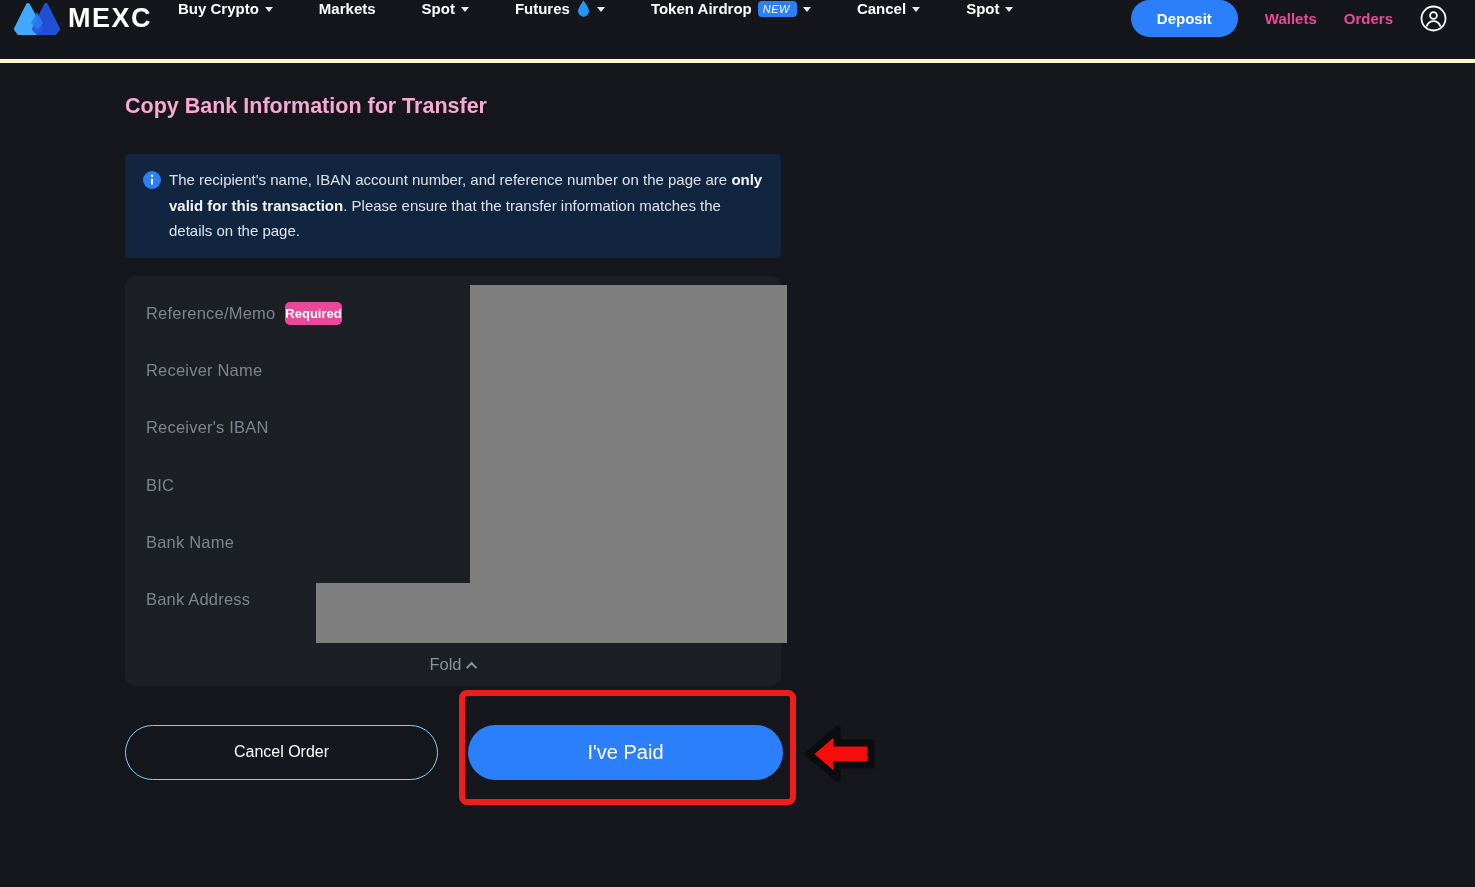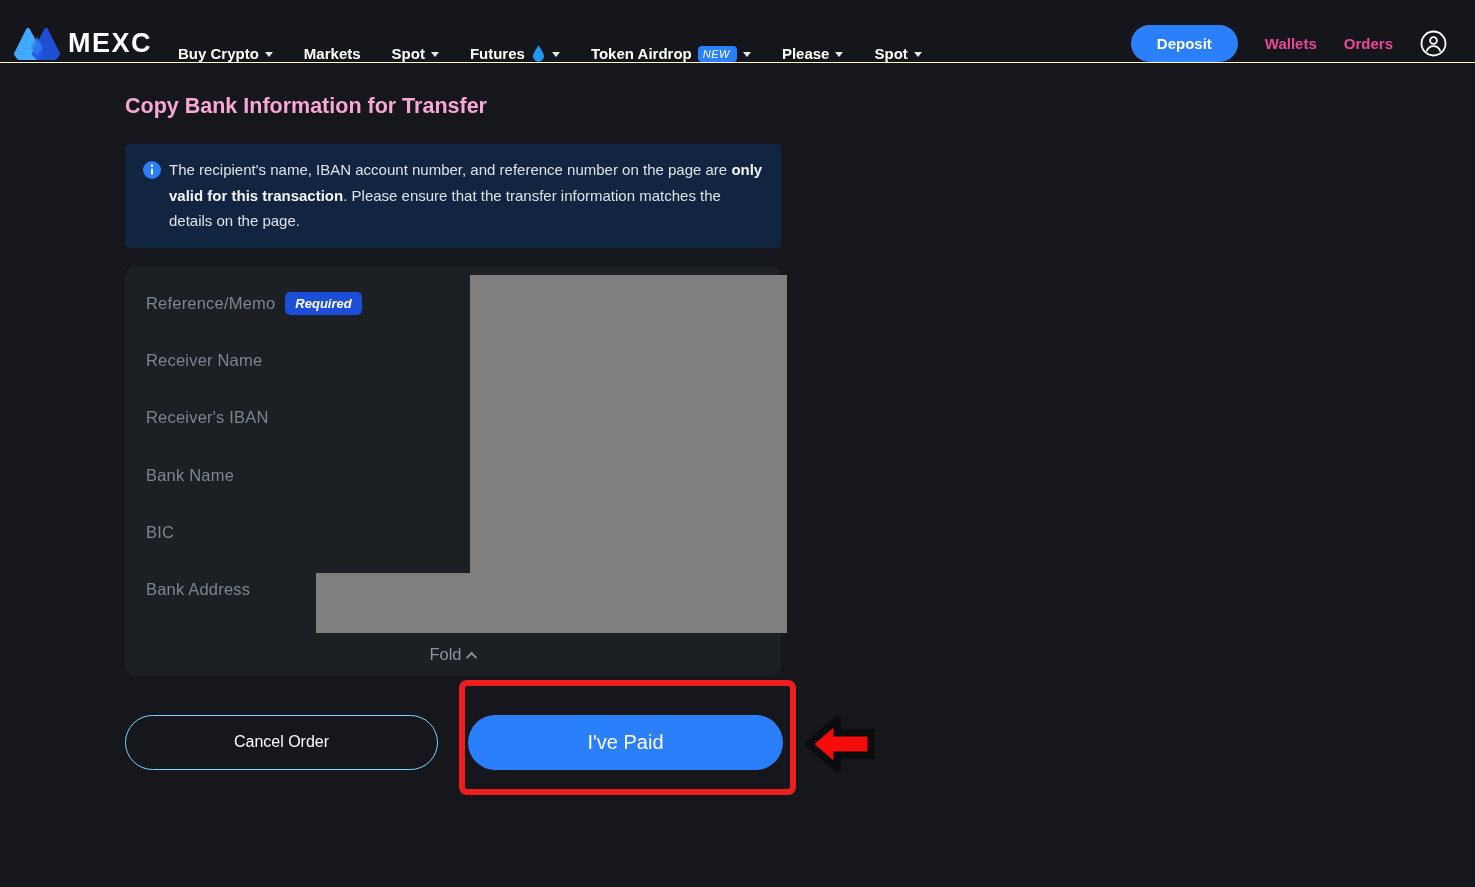--- a/index.html
+++ b/index.html
@@ -7,30 +7,30 @@
   body {
     background: #16171c;
     font-family: "Liberation Sans", "DejaVu Sans", sans-serif;
     color: #fff;
   }
 
   
   .topbar {
     height: 63px;
     background: #15161b;
-    border-bottom: 1px solid #fef9c3;
+    border-bottom: 4px solid #fef9c3;
     display: flex;
-    align-items: flex-end;
+    align-items: flex-start;
     padding: 0 28px 0 14px;
   }
   .logo { display: flex; align-items: center; gap: 8px; margin-right: 26px; cursor: pointer; }
   .logo-word {
     font-size: 27px; font-weight: 800; letter-spacing: 1.5px; color: #fff;
   }
-  .nav-items { display: flex; align-items: center; gap: 31px; }
+  .nav-items { display: flex; align-items: center; gap: 46px; }
   .nav-item {
     display: flex; align-items: center; gap: 6px;
     font-size: 15px; font-weight: 700; color: #fff; cursor: pointer; white-space: nowrap;
   }
   .caret {
     width: 0; height: 0; display: inline-block;
     border-left: 4px solid transparent; border-right: 4px solid transparent;
     border-top: 5px solid #e8e8e8; margin-top: 2px;
   }
   .new-badge {
@@ -44,37 +44,37 @@
     font-family: inherit;
   }
   .nav-link { font-size: 15px; font-weight: 700; color: #ec4899; cursor: pointer; }
   .profile-icon { cursor: pointer; display: flex; }
 
   
   .content { padding-left: 125px; width: 906px; }
   .page-title { margin-top: 31px; font-size: 21.5px; font-weight: 800; color: #f9a8d4; }
 
   .notice {
-    margin-top: 25px; width: 656px; background: #112440; border-radius: 4px;
+    margin-top: 35px; width: 656px; background: #112440; border-radius: 4px;
     padding: 13px 18px 14px 18px; display: flex; gap: 8px;
   }
   .notice-icon { flex: 0 0 auto; margin-top: 4px; }
   .notice-text { font-size: 15px; line-height: 25.5px; color: #dde2e9; }
   .notice-text b { color: #f2f5f8; }
 
   .card {
     position: relative; margin-top: 18px; width: 656px; height: 410px;
     background: #1c1f24; border-radius: 10px;
   }
   .field-rows { padding-top: 9px; }
   .field-row { height: 57.3px; display: flex; align-items: center; padding-left: 21px; }
   .field-label { font-size: 16.5px; color: #7d8591; letter-spacing: .2px; }
   .required-badge {
-    margin-left: 10px; background: #1d4ed8; color: #fff; font-size: 13px; font-weight: 600;
-    padding: 4px 10px; border-radius: 5px; font-style: italic;
+    margin-left: 10px; background: #ec4899; color: #fff; font-size: 13px; font-weight: 600;
+    padding: 4px 0; border-radius: 5px;
   }
   .redact-block { position: absolute; background: #7f7f7f; }
   .redact-main { left: 345px; top: 9px; width: 317px; height: 358px; }
   .redact-ext  { left: 191px; top: 307px; width: 154px; height: 60px; }
   .fold {
     position: absolute; left: 0; right: 0; bottom: 12px; text-align: center;
     color: #8b939f; font-size: 16.5px; cursor: pointer;
   }
   .chevron-up {
     display: inline-block; width: 8px; height: 8px; margin-left: 7px;
@@ -135,21 +135,21 @@
         </svg>
       </span>
       <span class="caret"></span>
     </div>
     <div class="nav-item">
       <span>Token Airdrop</span>
       <span class="new-badge">NEW</span>
       <span class="caret"></span>
     </div>
     <div class="nav-item">
-      <span>Please</span>
+      <span>Cancel</span>
       <span class="caret"></span>
     </div>
     <div class="nav-item">
       <span>Spot</span>
       <span class="caret"></span>
     </div>
   </nav>
 
   <div class="nav-right">
     <button class="deposit-btn">Deposit</button>
@@ -186,24 +186,24 @@
         <span class="field-label">Reference/Memo</span>
         <span class="required-badge">Required</span>
       </div>
       <div class="field-row">
         <span class="field-label">Receiver Name</span>
       </div>
       <div class="field-row">
         <span class="field-label">Receiver's IBAN</span>
       </div>
       <div class="field-row">
+        <span class="field-label">BIC</span>
+      </div>
+      <div class="field-row">
         <span class="field-label">Bank Name</span>
-      </div>
-      <div class="field-row">
-        <span class="field-label">BIC</span>
       </div>
       <div class="field-row">
         <span class="field-label">Bank Address</span>
       </div>
     </div>
 
     <div class="redact-block redact-main"></div>
     <div class="redact-block redact-ext"></div>
 
     <div class="fold">

